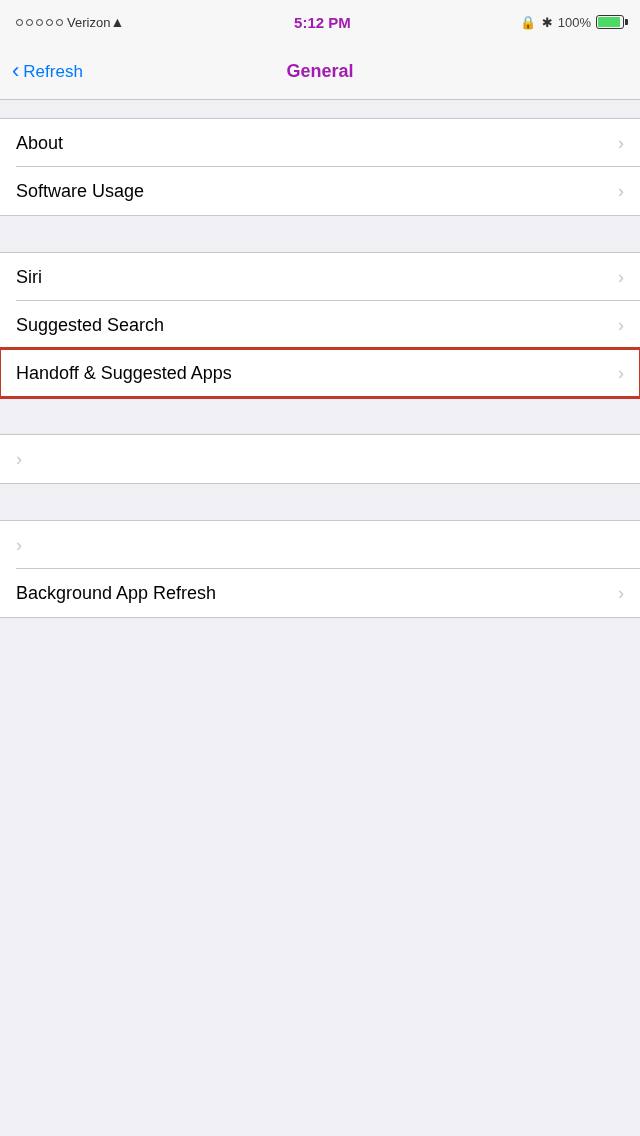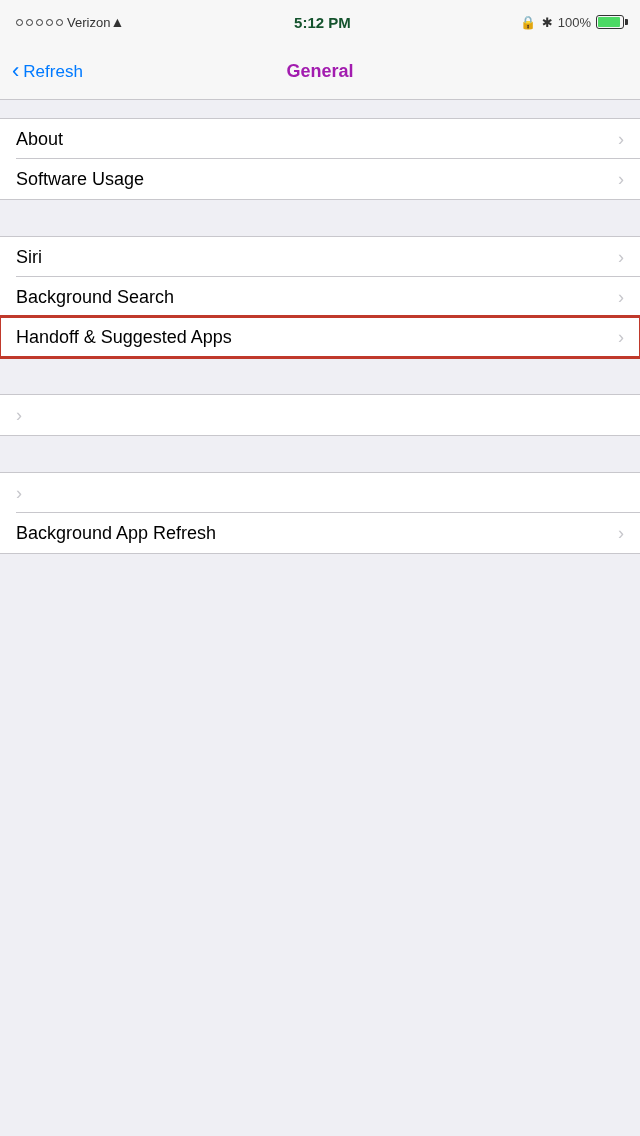--- a/index.html
+++ b/index.html
@@ -45,21 +45,21 @@
       font-weight: 500;
       color: #333;
     }
     .wifi-icon {
       font-size: 14px;
       color: #333;
     }
     .status-center {
       font-size: 15px;
       font-weight: 600;
-      color: #14532d;
+      color: #a21caf;
     }
     .status-right {
       display: flex;
       align-items: center;
       gap: 5px;
     }
     .lock-icon, .bluetooth-icon {
       font-size: 13px;
       color: #333;
     }
@@ -142,21 +142,21 @@
     }
 
     
     .list-section {
       background: #fff;
       border-top: 1px solid #c8c7cc;
       border-bottom: 1px solid #c8c7cc;
     }
 
     .list-row {
-      height: 40px;
+      height: 48px;
       background: #fff;
       display: flex;
       align-items: center;
       padding: 0 16px;
       position: relative;
       cursor: pointer;
     }
     .list-row:not(:last-child)::after {
       content: '';
       position: absolute;
@@ -236,21 +236,21 @@
   </div>
 
   <div class="section-spacer"></div>
 
   <div class="list-section">
     <div class="list-row">
       <span class="row-label">Siri</span>
       <span class="chevron-right">›</span>
     </div>
     <div class="list-row">
-      <span class="row-label">Background Search</span>
+      <span class="row-label">Suggested Search</span>
       <span class="chevron-right">›</span>
     </div>
     <div class="list-row highlighted">
       <span class="row-label">Handoff &amp; Suggested Apps</span>
       <span class="chevron-right">›</span>
     </div>
   </div>
 
   <div class="section-spacer"></div>
 

